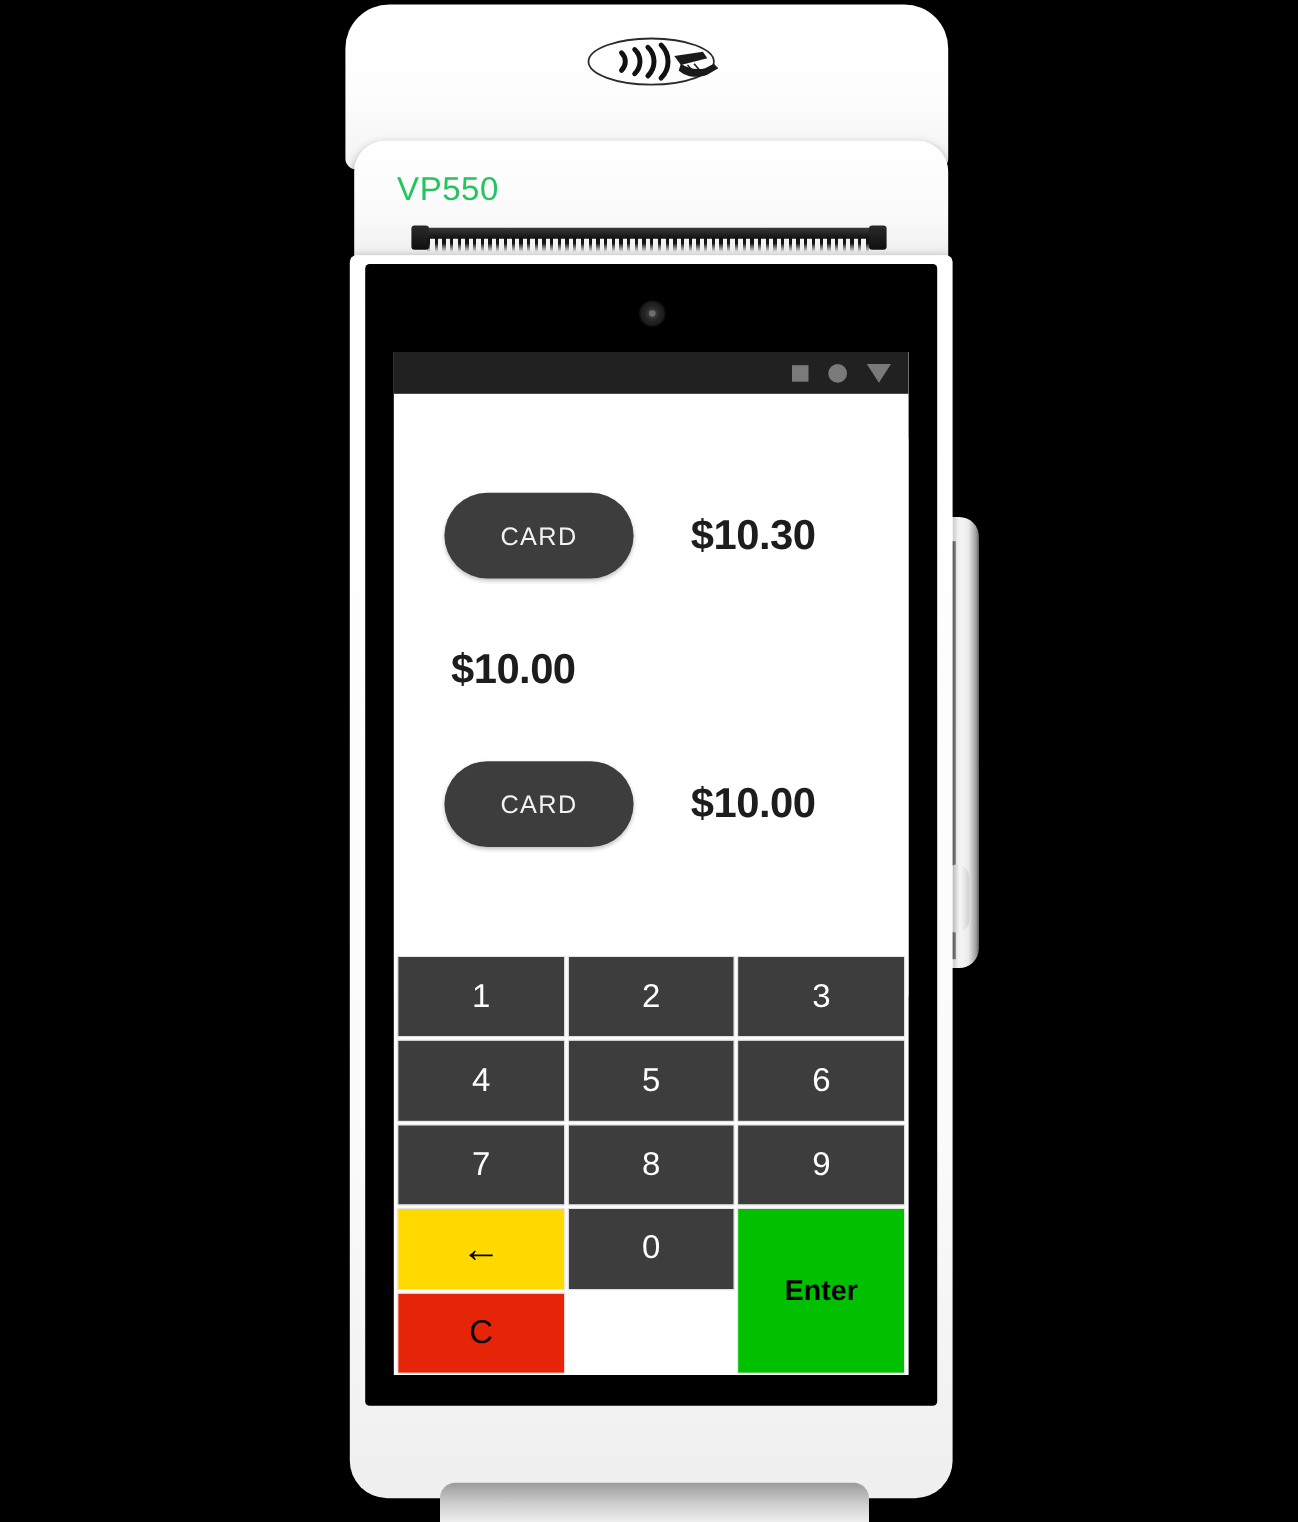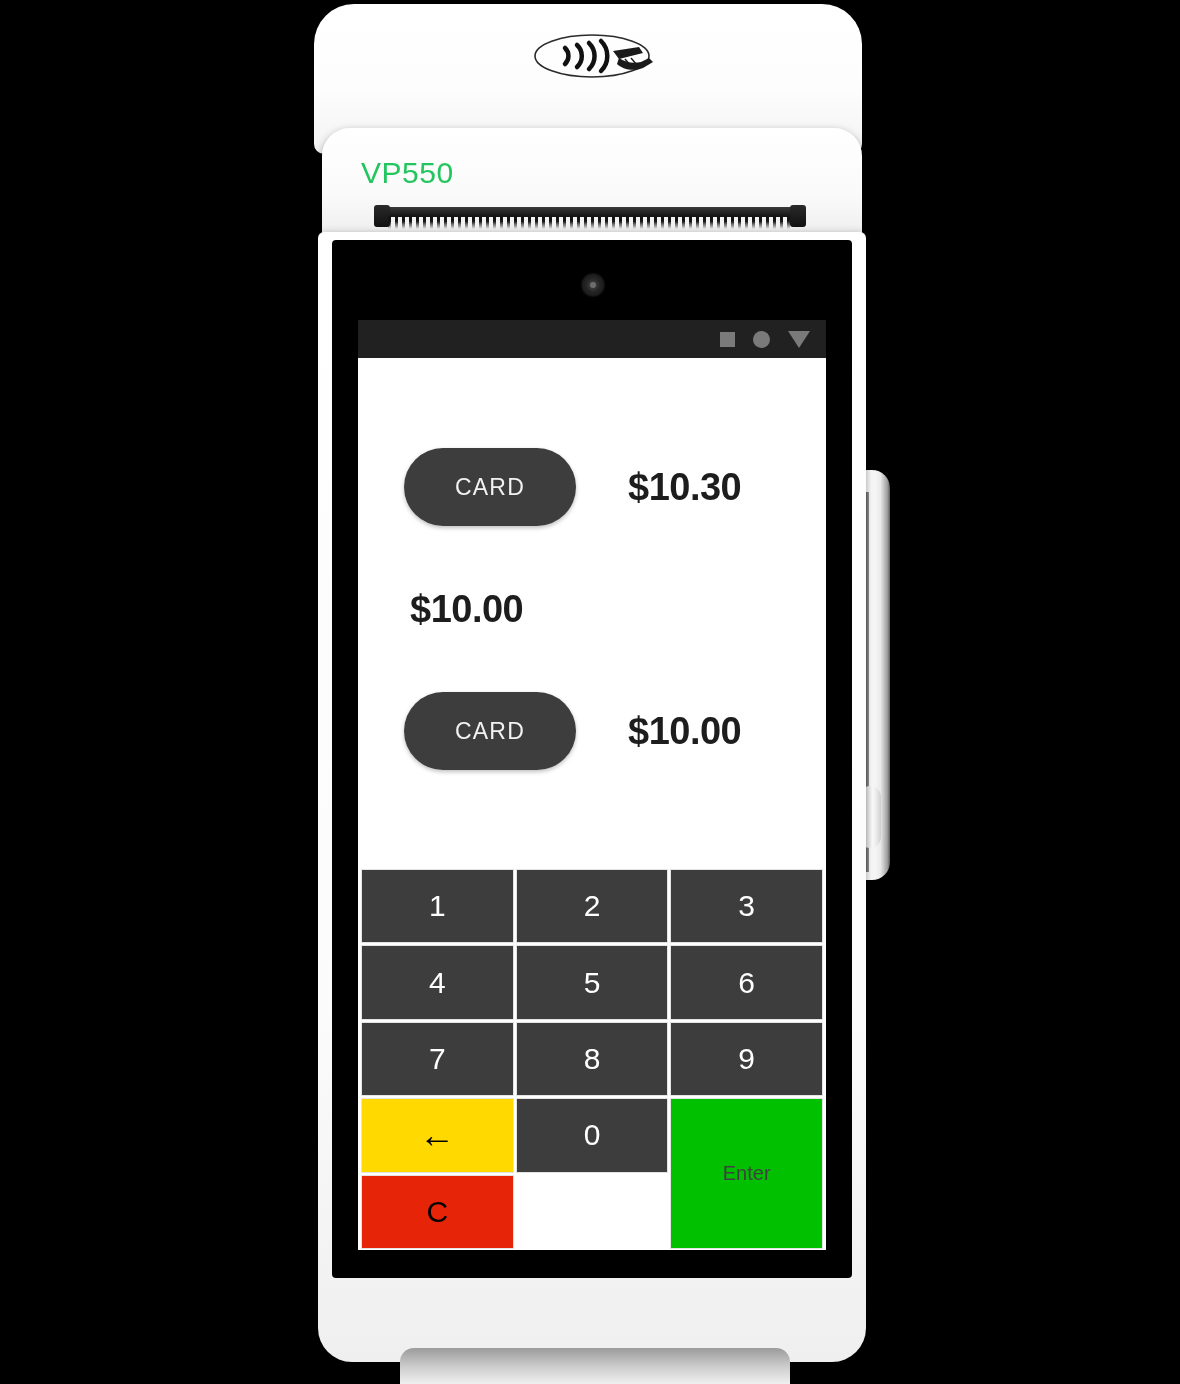--- a/index.html
+++ b/index.html
@@ -283,23 +283,24 @@
     color: #000000;
     font-size: 36px;
   }
   .key.clear {
     background: #E62408;
     color: #000000;
     font-size: 30px;
   }
   .key.enter {
     background: #00C000;
-    color: #404040;
-    font-size: 20px;
+    color: #000000;
+    font-size: 26px;
     grid-row: span 2;
+    font-weight: bold;
   }
 </style>
 </head>
 <body>
 
 <div id="stage">
 
   <div class="device-side"></div>
   <div class="device-side-dark"></div>
   <div class="side-button"></div>

